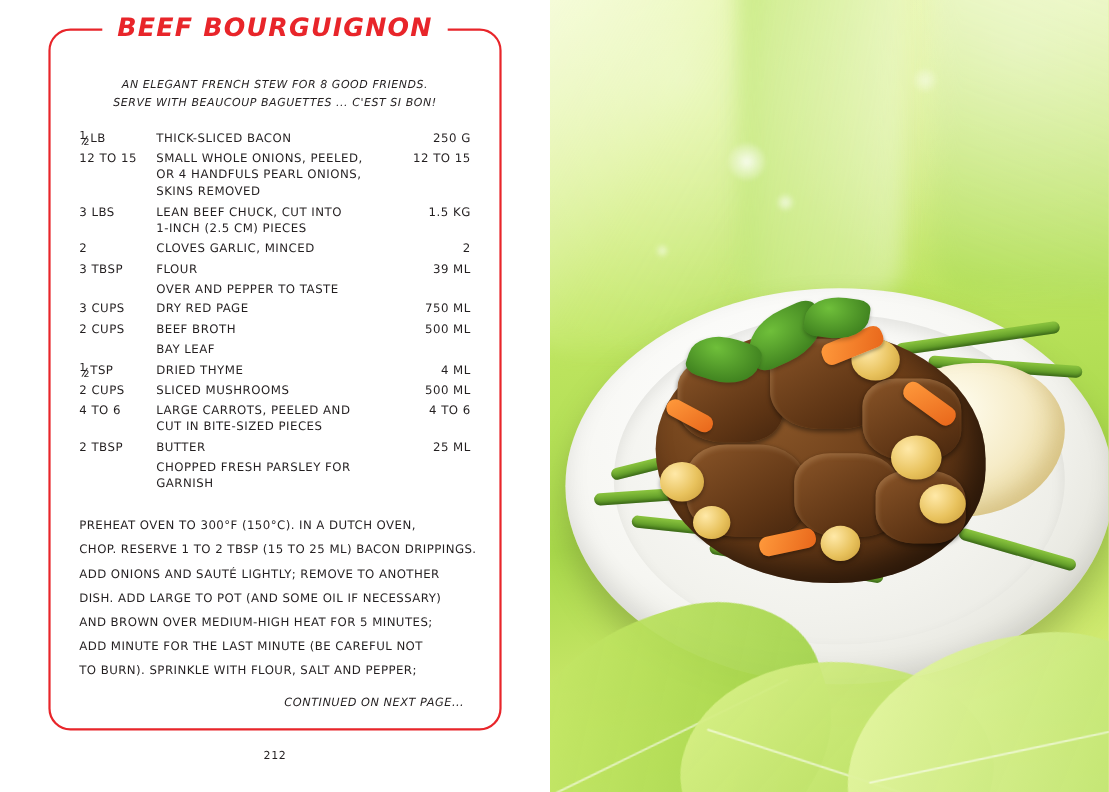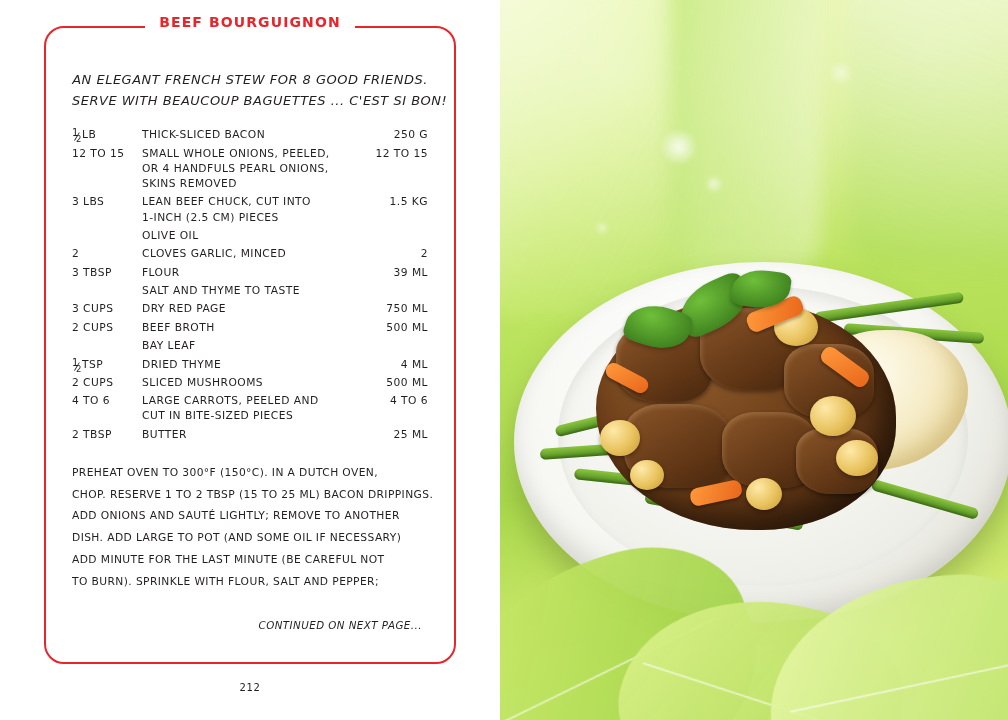--- a/index.html
+++ b/index.html
@@ -39,38 +39,39 @@
     display: flex;
     align-items: center;
     justify-content: center;
   }
   .title-gap {
     background: #ffffff;
     padding: 0 14px;
   }
   .recipe-title {
     font-family: "DejaVu Sans", sans-serif;
+    font-style: italic;
     font-weight: bold;
     color: #e8252a;
-    font-size: 14px;
+    font-size: 23px;
     letter-spacing: 1.1px;
     white-space: nowrap;
   }
 
   .card-inner {
     position: absolute;
     left: 0; top: 0; right: 0; bottom: 0;
     padding: 40px 26px 10px 26px;
   }
 
   .intro {
     text-align: center;
     font-family: "DejaVu Sans", sans-serif;
     font-style: italic;
-    font-size: 13px;
+    font-size: 10px;
     color: #231f20;
     letter-spacing: 0.5px;
     line-height: 1.6;
     margin: 2px 0 14px 0;
   }
   .intro div { white-space: nowrap; }
 
   
   table.ingredients {
     width: 100%;
@@ -115,21 +116,21 @@
     margin-top: 18px;
     font-family: "DejaVu Sans", sans-serif;
     font-size: 10.7px;
     color: #231f20;
     letter-spacing: 0.4px;
     line-height: 2.05;
   }
   .method div { white-space: nowrap; }
 
   .continued {
-    margin-top: 26px;
+    margin-top: 12px;
     text-align: right;
     padding-right: 6px;
     font-family: "DejaVu Sans", sans-serif;
     font-style: italic;
     font-size: 10.3px;
     color: #231f20;
     letter-spacing: 0.45px;
   }
 
   .page-number {
@@ -329,41 +330,36 @@
               <td class="metric">12 TO 15</td>
             </tr>
 
             <tr>
               <td class="qty">3 LBS</td>
               <td class="item" style="white-space:pre-line">LEAN BEEF CHUCK, CUT INTO
 1-INCH (2.5 CM) PIECES</td>
               <td class="metric">1.5 KG</td>
             </tr>
 
-            <tr>
-              <td class="qty"></td>
-              <td class="item">OLIVE OIL</td>
-              <td class="metric"></td>
-            </tr>
 
             <tr>
               <td class="qty">2</td>
               <td class="item">CLOVES GARLIC, MINCED</td>
               <td class="metric">2</td>
             </tr>
 
             <tr>
               <td class="qty">3 TBSP</td>
               <td class="item">FLOUR</td>
               <td class="metric">39 ML</td>
             </tr>
 
             <tr>
               <td class="qty"></td>
-              <td class="item">SALT AND THYME TO TASTE</td>
+              <td class="item">OVER AND PEPPER TO TASTE</td>
               <td class="metric"></td>
             </tr>
 
             <tr>
               <td class="qty">3 CUPS</td>
               <td class="item">DRY RED PAGE</td>
               <td class="metric">750 ML</td>
             </tr>
 
             <tr>
@@ -402,28 +398,34 @@
 CUT IN BITE-SIZED PIECES</td>
               <td class="metric">4 TO 6</td>
             </tr>
 
             <tr>
               <td class="qty">2 TBSP</td>
               <td class="item">BUTTER</td>
               <td class="metric">25 ML</td>
             </tr>
 
+            <tr>
+              <td class="qty"></td>
+              <td class="item">CHOPPED FRESH PARSLEY FOR GARNISH</td>
+              <td class="metric"></td>
+            </tr>
           </tbody>
         </table>
 
         <div class="method">
           <div>PREHEAT OVEN TO 300°F (150°C). IN A DUTCH OVEN,</div>
           <div>CHOP. RESERVE 1 TO 2 TBSP (15 TO 25 ML) BACON DRIPPINGS.</div>
           <div>ADD ONIONS AND SAUTÉ LIGHTLY; REMOVE TO ANOTHER</div>
           <div>DISH. ADD LARGE TO POT (AND SOME OIL IF NECESSARY)</div>
+          <div>AND BROWN OVER MEDIUM-HIGH HEAT FOR 5 MINUTES;</div>
           <div>ADD MINUTE FOR THE LAST MINUTE (BE CAREFUL NOT</div>
           <div>TO BURN). SPRINKLE WITH FLOUR, SALT AND PEPPER;</div>
         </div>
 
         <div class="continued">CONTINUED ON NEXT PAGE...</div>
       </div>
     </div>
 
     <div class="page-number">212</div>
   </div>

